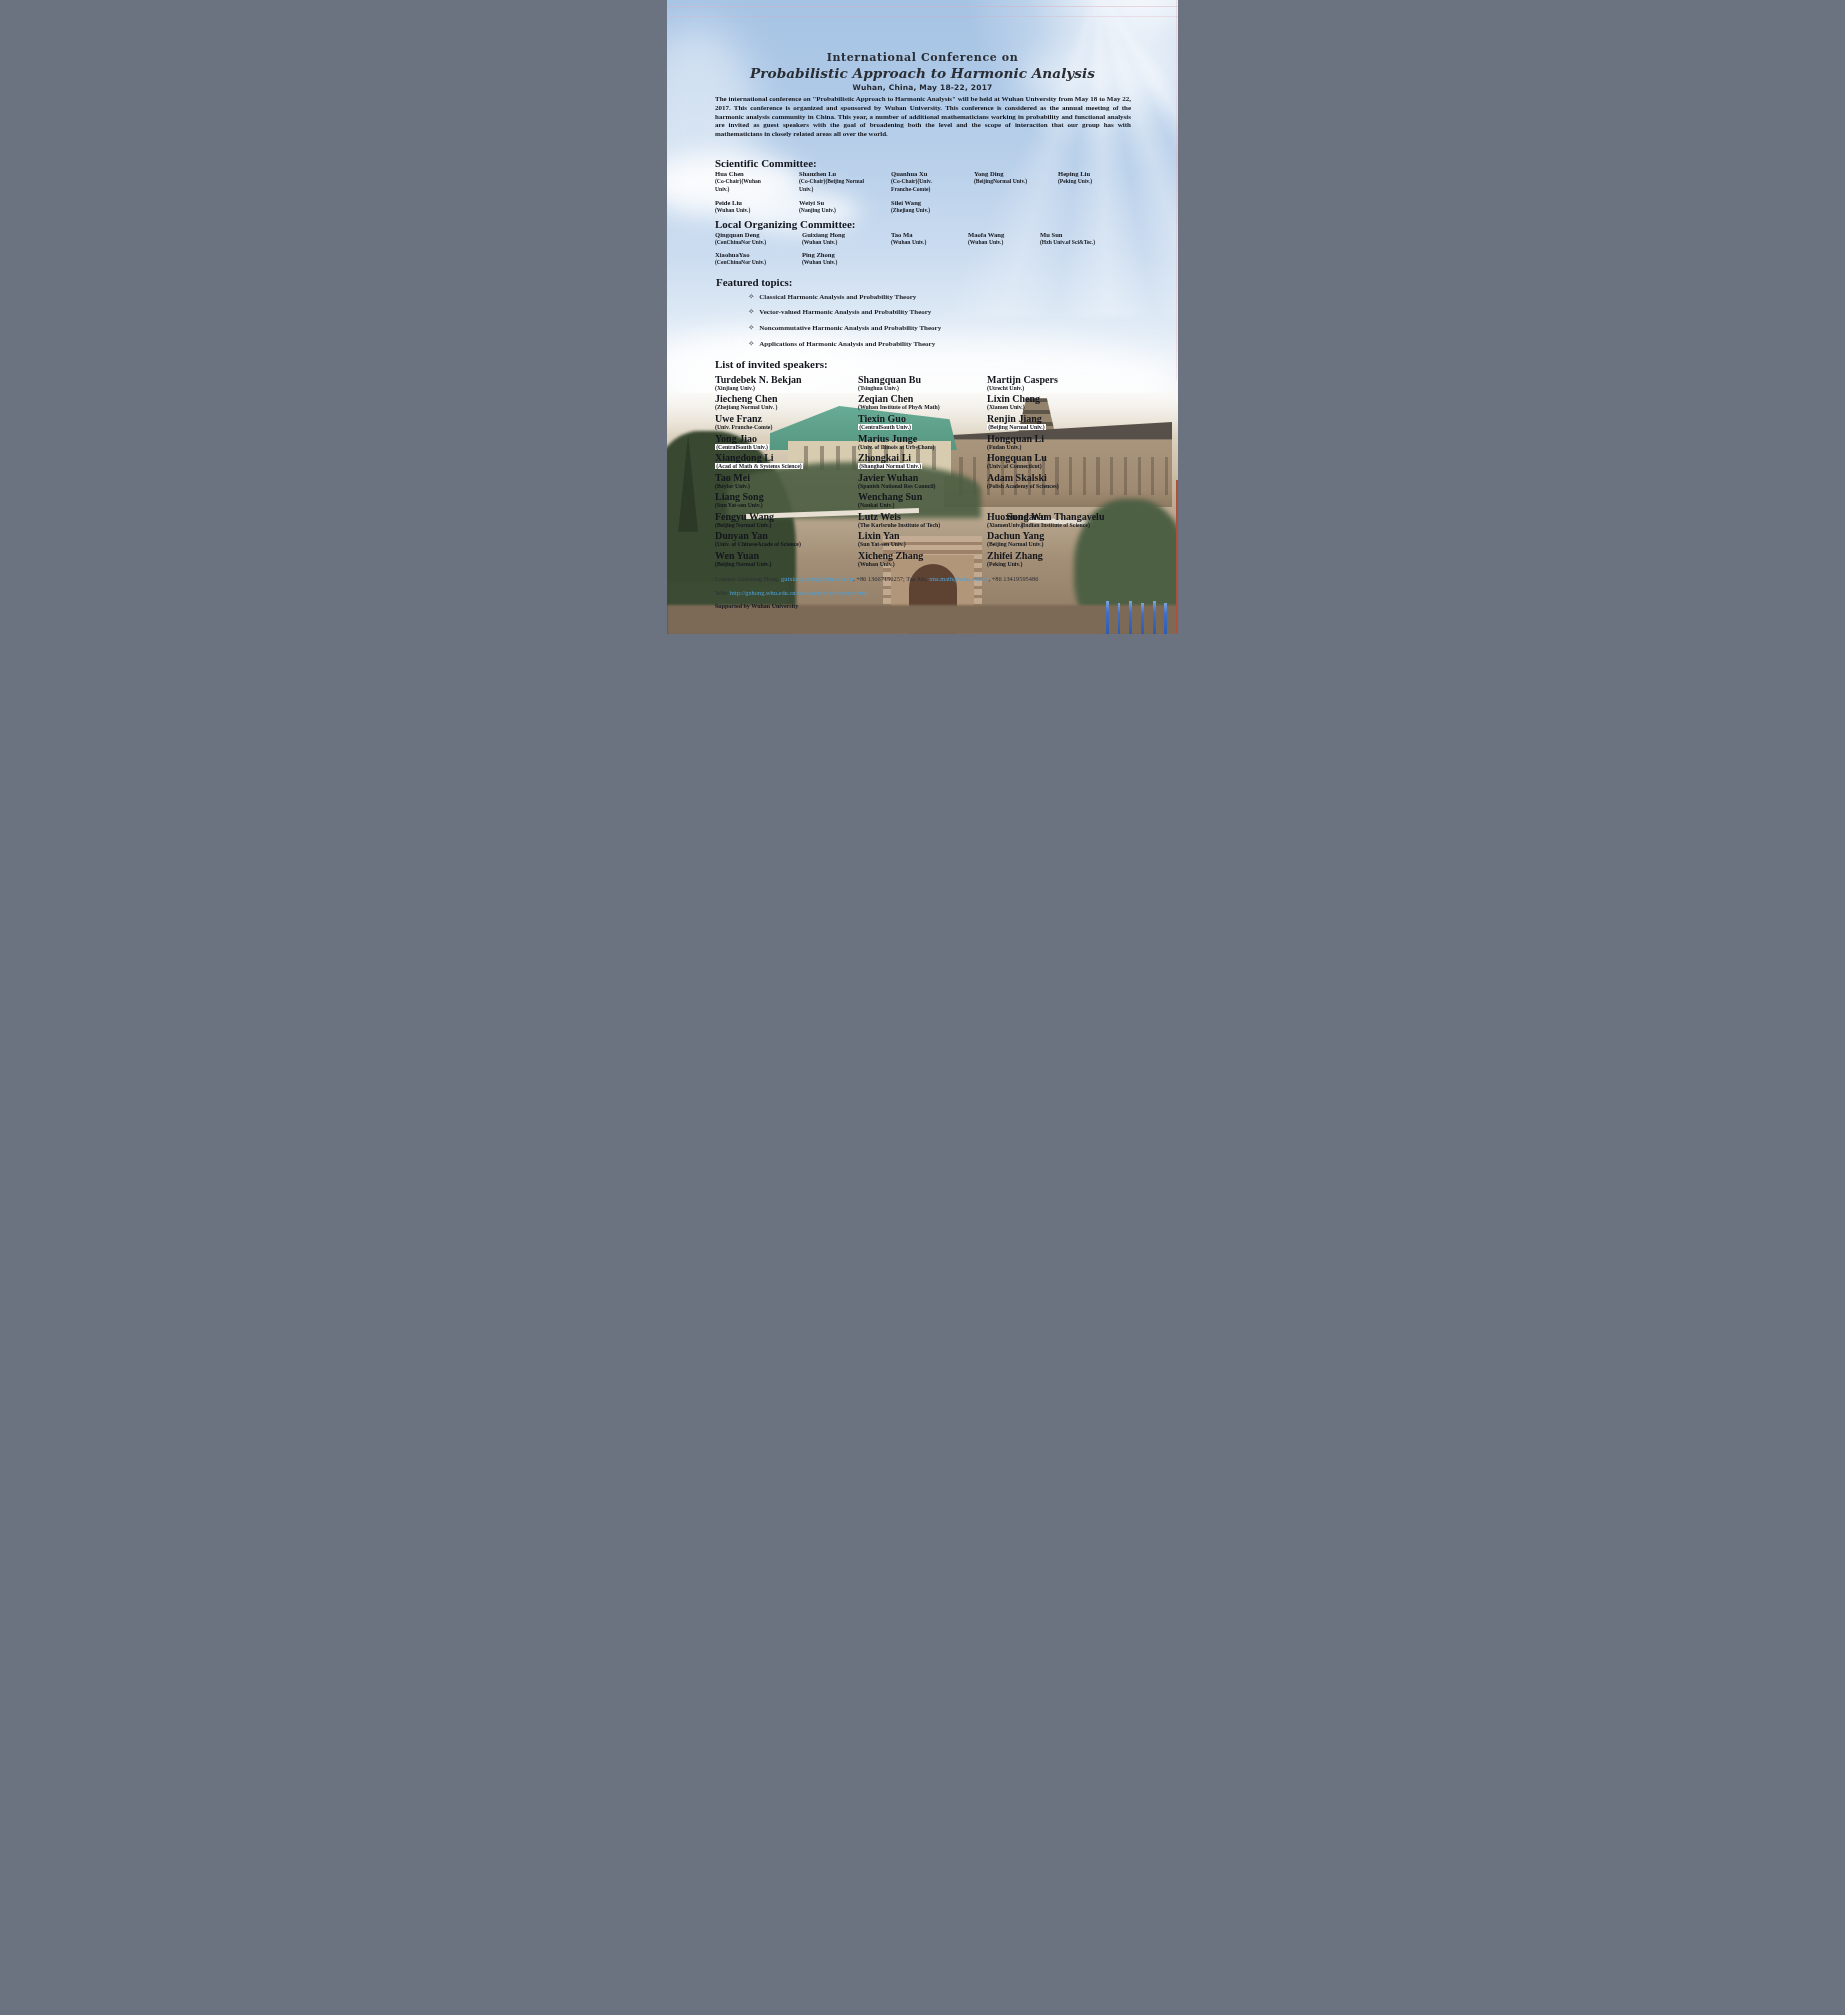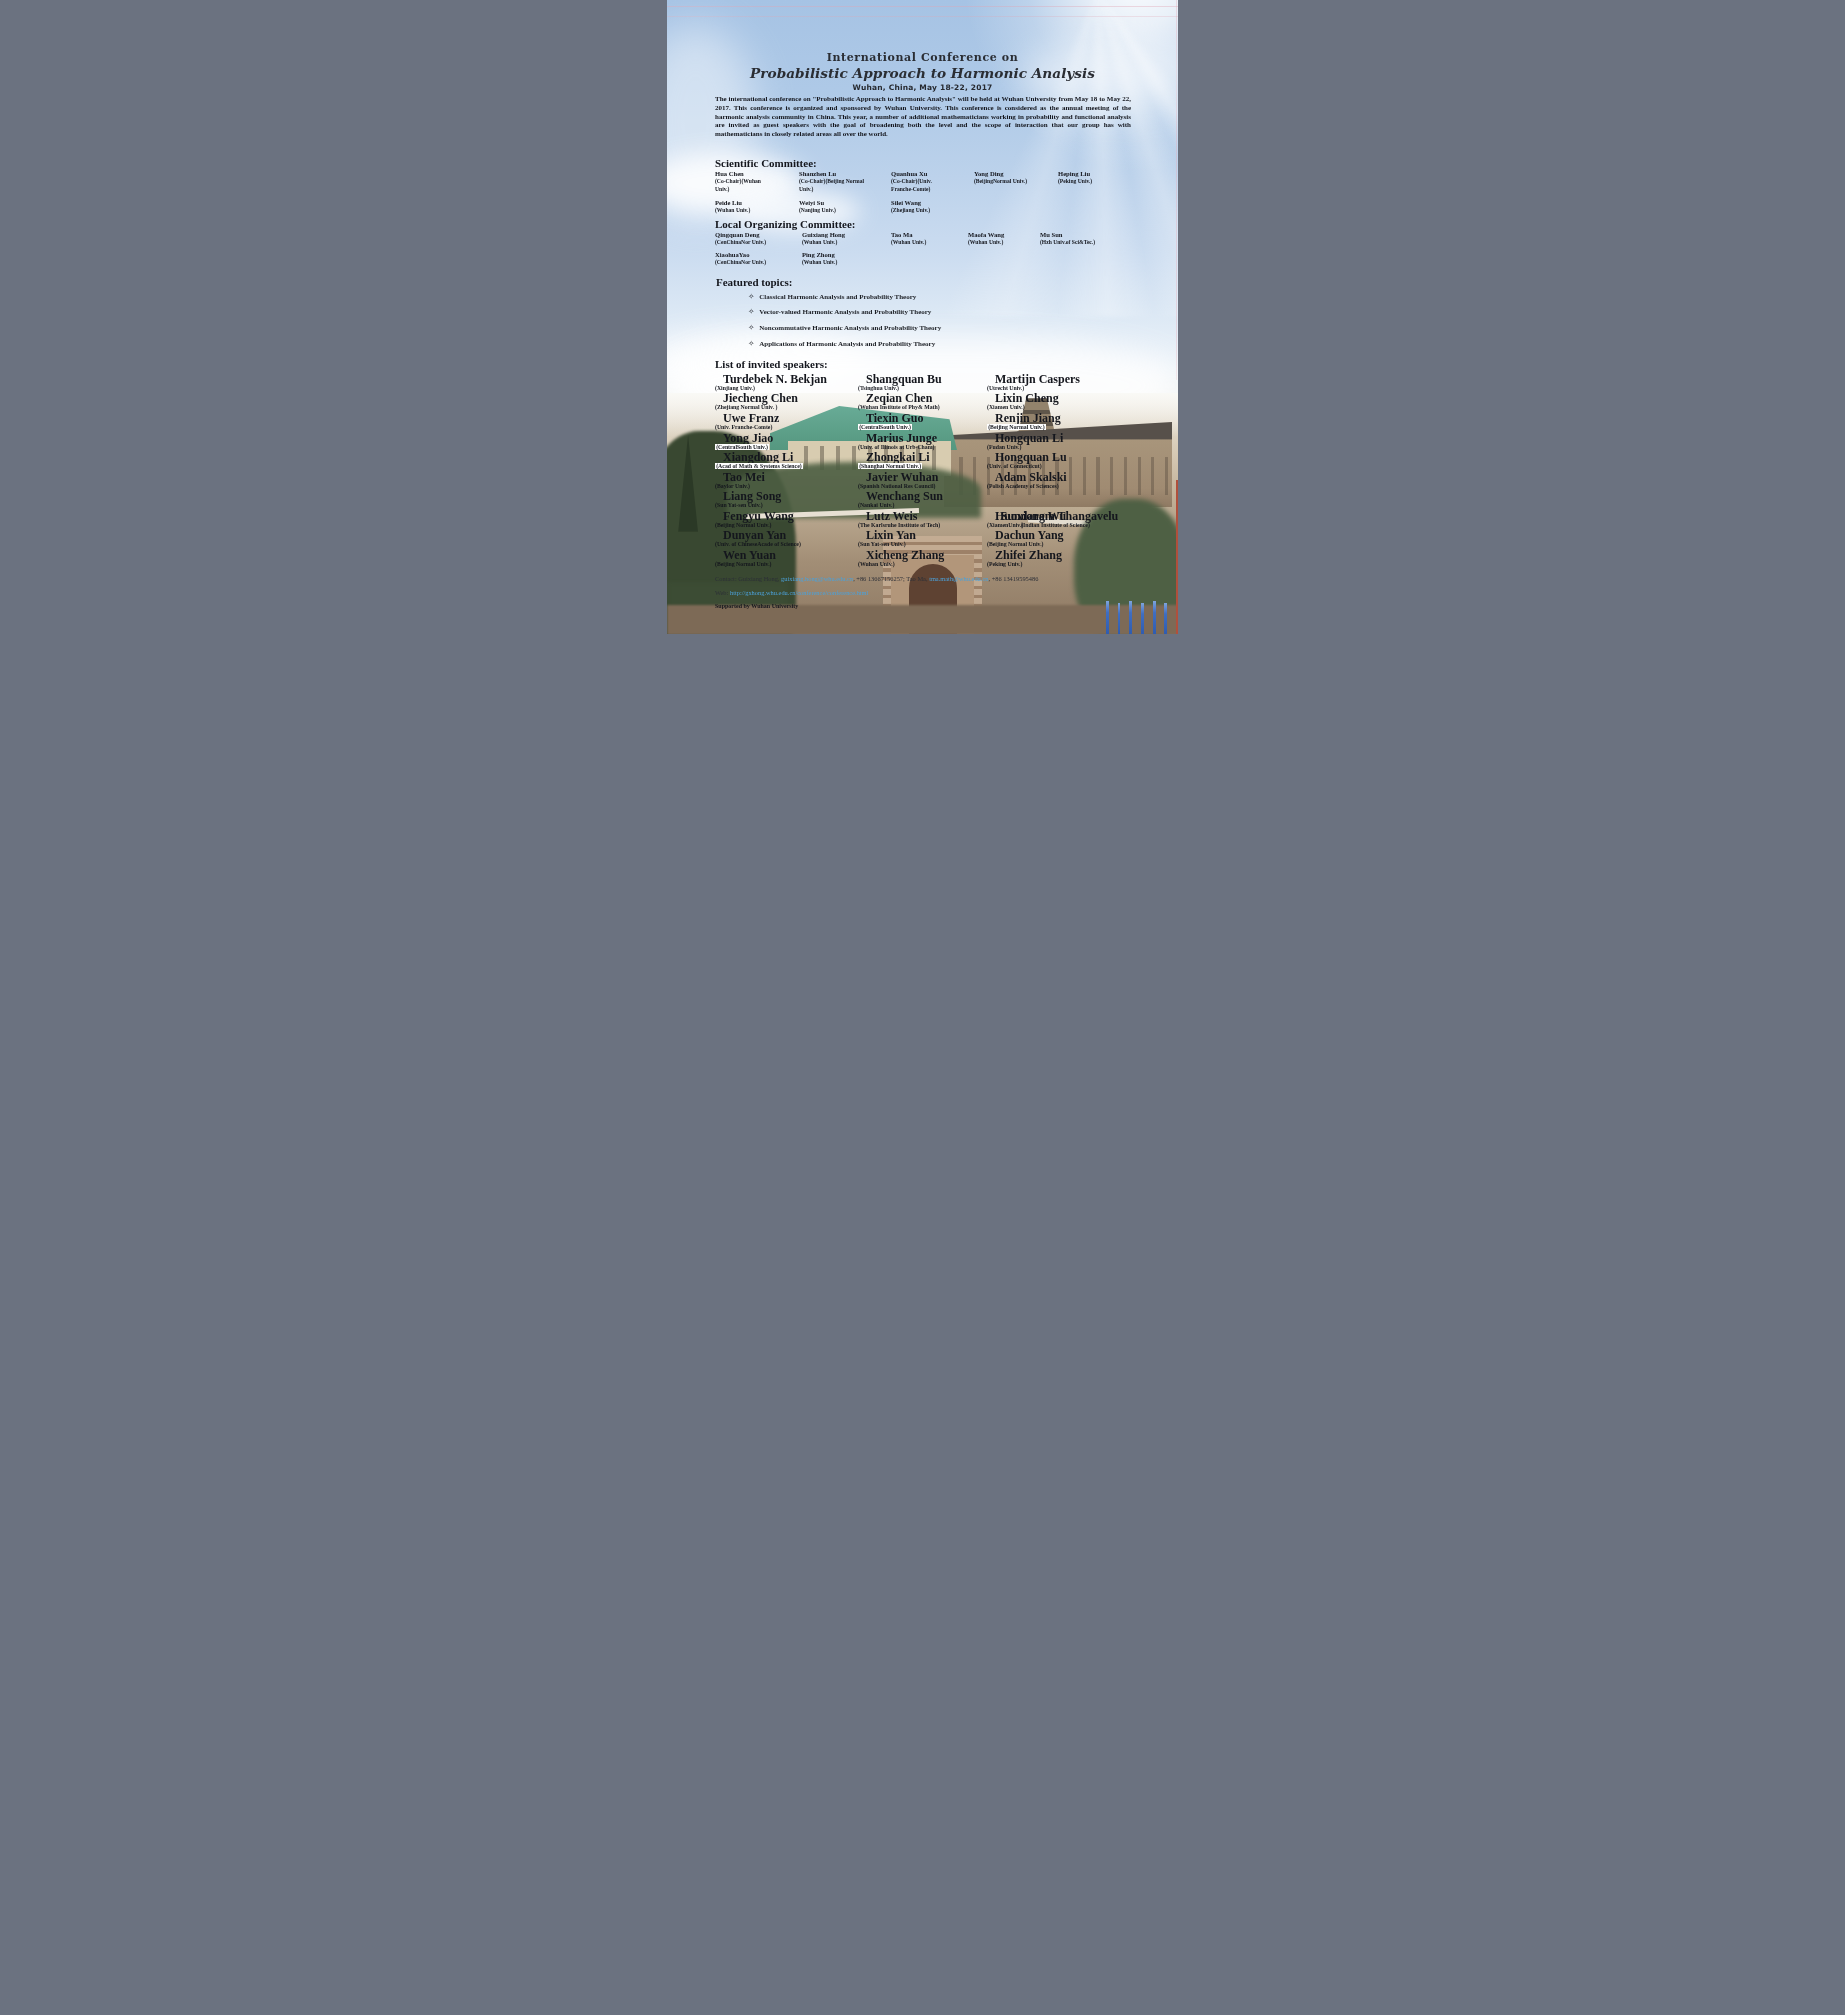--- a/index.html
+++ b/index.html
@@ -97,21 +97,21 @@
   .loc-h{left:48px;top:218px;}
   .ft-h{left:49px;top:276px;}
   .sp-h{left:48px;top:358px;}
   .member{position:absolute;}
   .m-name{font-weight:bold;font-size:6.6px;line-height:8px;color:#14161d;}
   .m-affil{font-weight:bold;font-size:5.6px;line-height:7.9px;white-space:pre-line;color:#14161d;}
   .topic{position:absolute;left:53px;font-weight:bold;font-size:7px;color:#1d2026;margin-left:28px;}
   .topic .star{display:inline-block;margin-right:4.8px;font-size:7.7px;font-weight:normal;
     transform:translateY(0.4px);}
   .sp-entry{position:absolute;width:137px;}
-  .sp-name{font-weight:bold;font-size:12px;line-height:9.3px;color:#14161d;margin-left:8px;}
+  .sp-name{font-weight:bold;font-size:10px;line-height:9.3px;color:#14161d;}
   .sp-affil{font-weight:bold;font-size:5.8px;line-height:8.9px;color:#14161d;}
   .sp-affil .hl{background:#ffffff;padding:0 1.2px;}
   .contact{position:absolute;left:48px;top:575px;font-size:6.4px;color:#2c2f36;}
   .web{position:absolute;left:48px;top:589px;font-size:6.4px;color:#2c2f36;}
   .lnk{text-decoration:none;cursor:pointer;}
   .supported{position:absolute;left:48px;top:603px;font-weight:bold;font-size:6px;color:#14161d;}
 </style>
 </head>
 <body>
 

